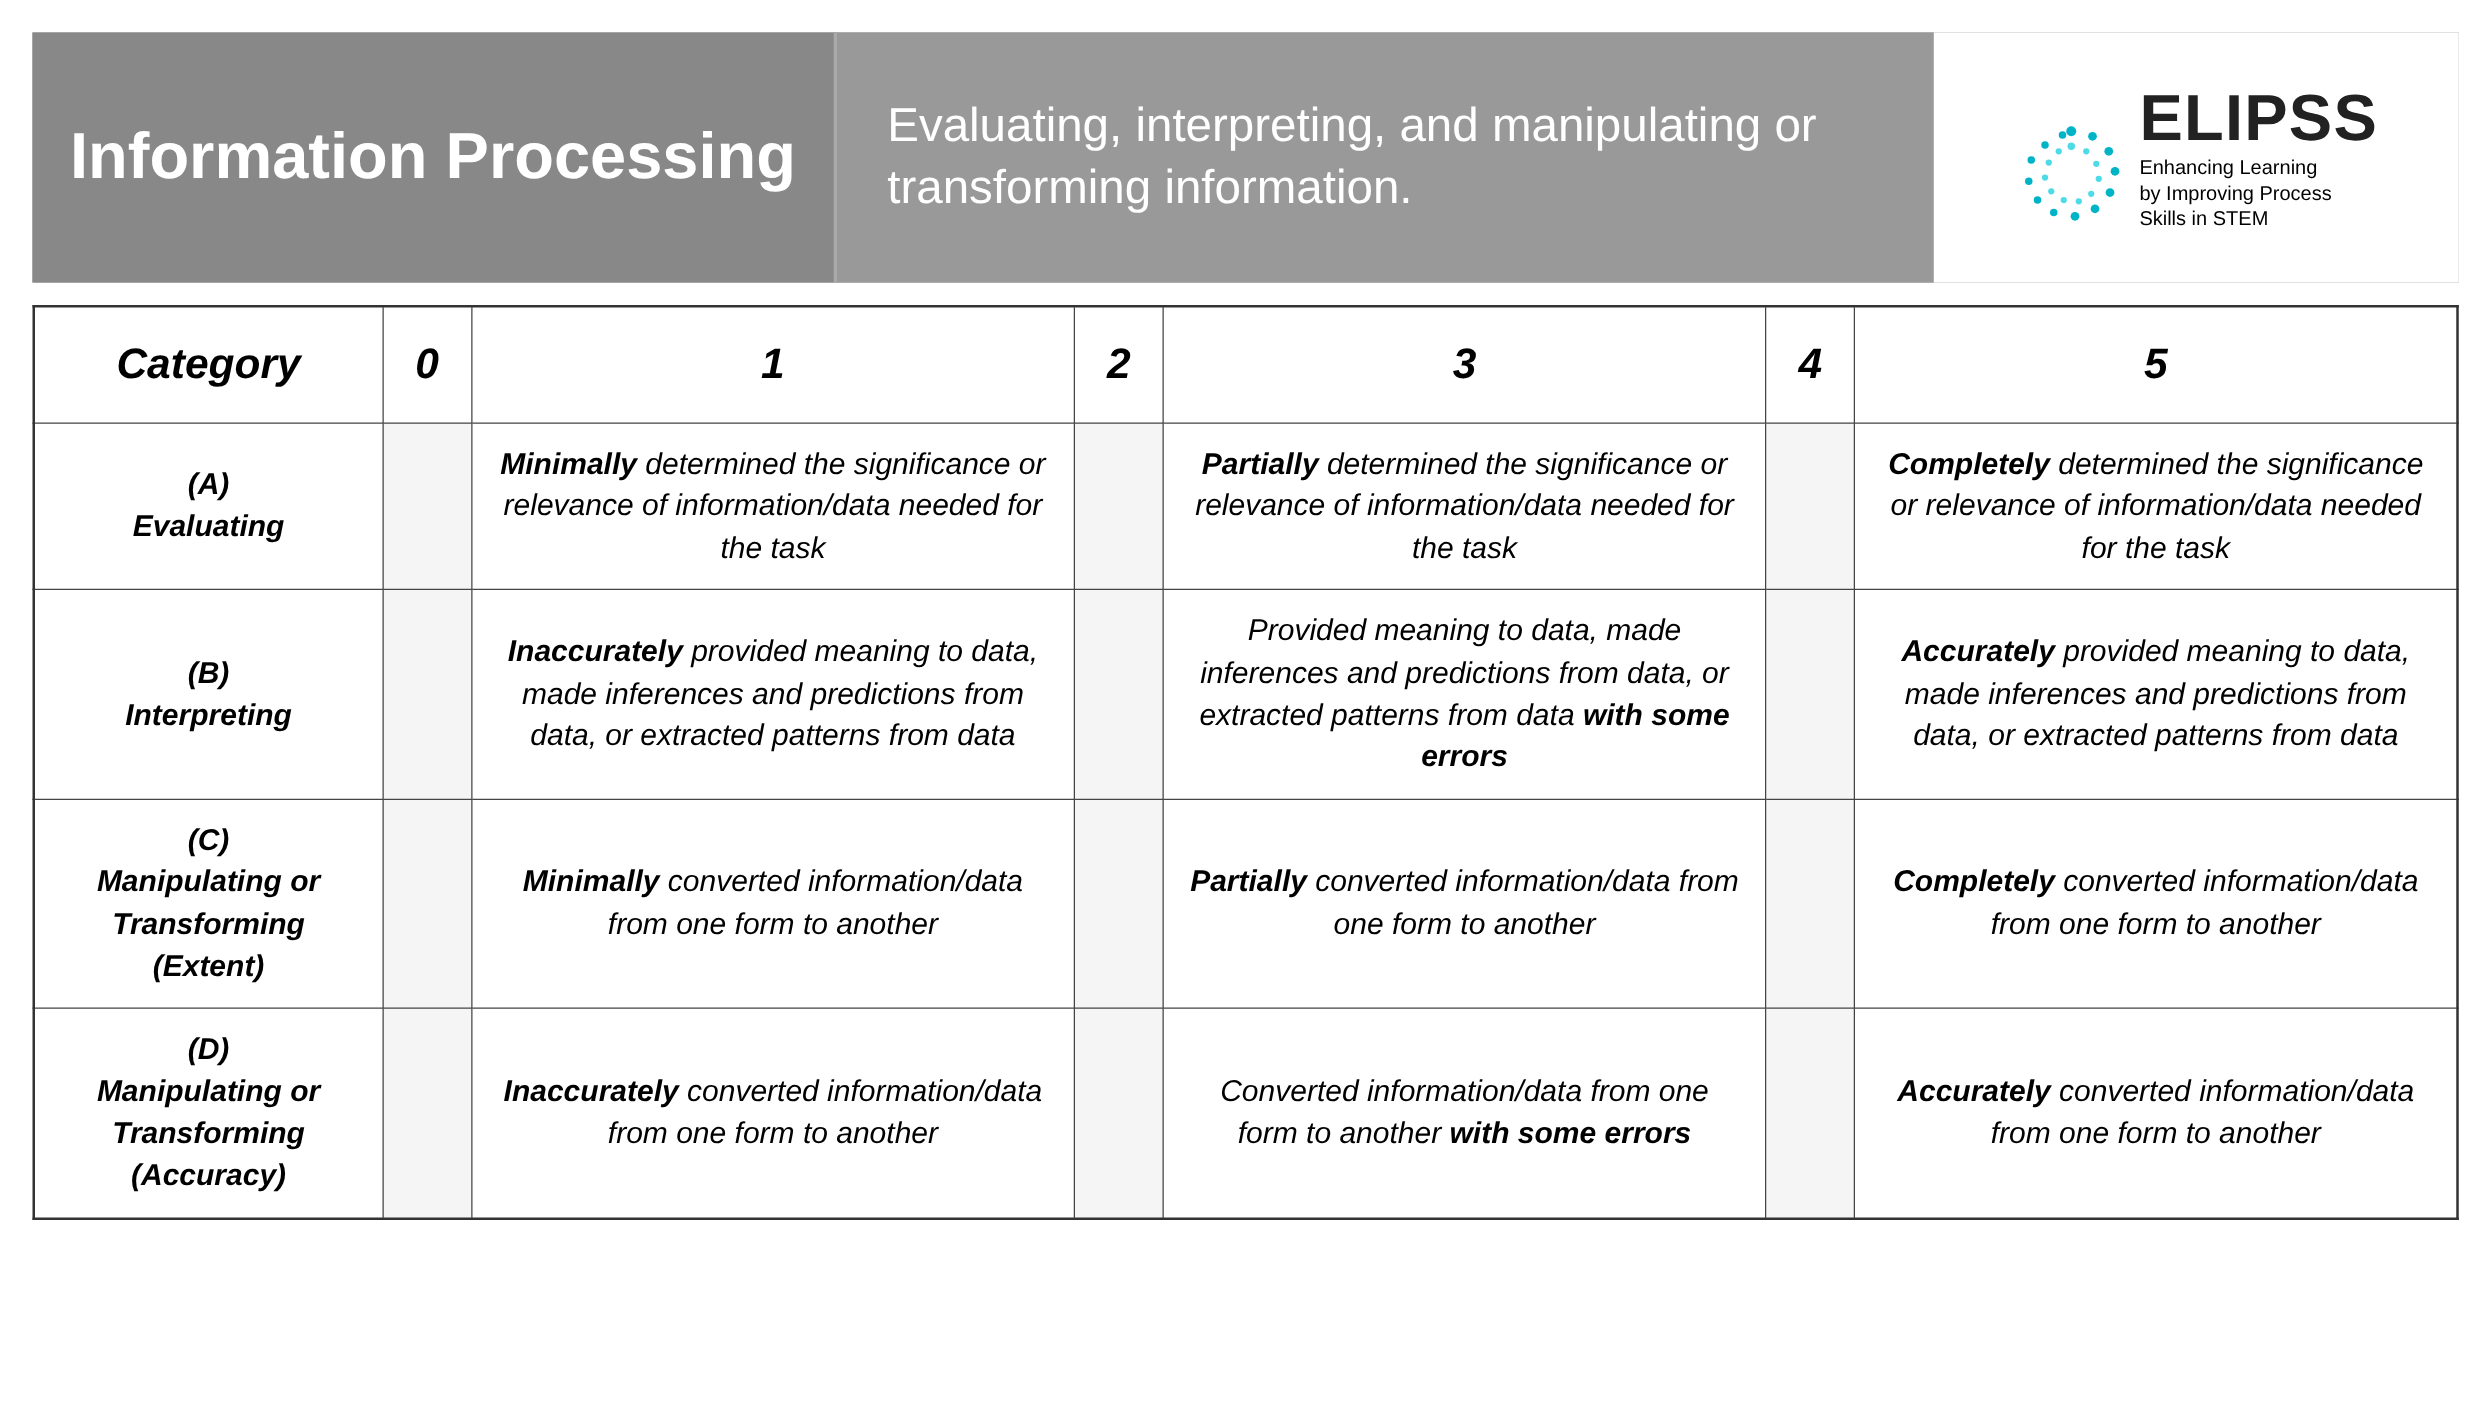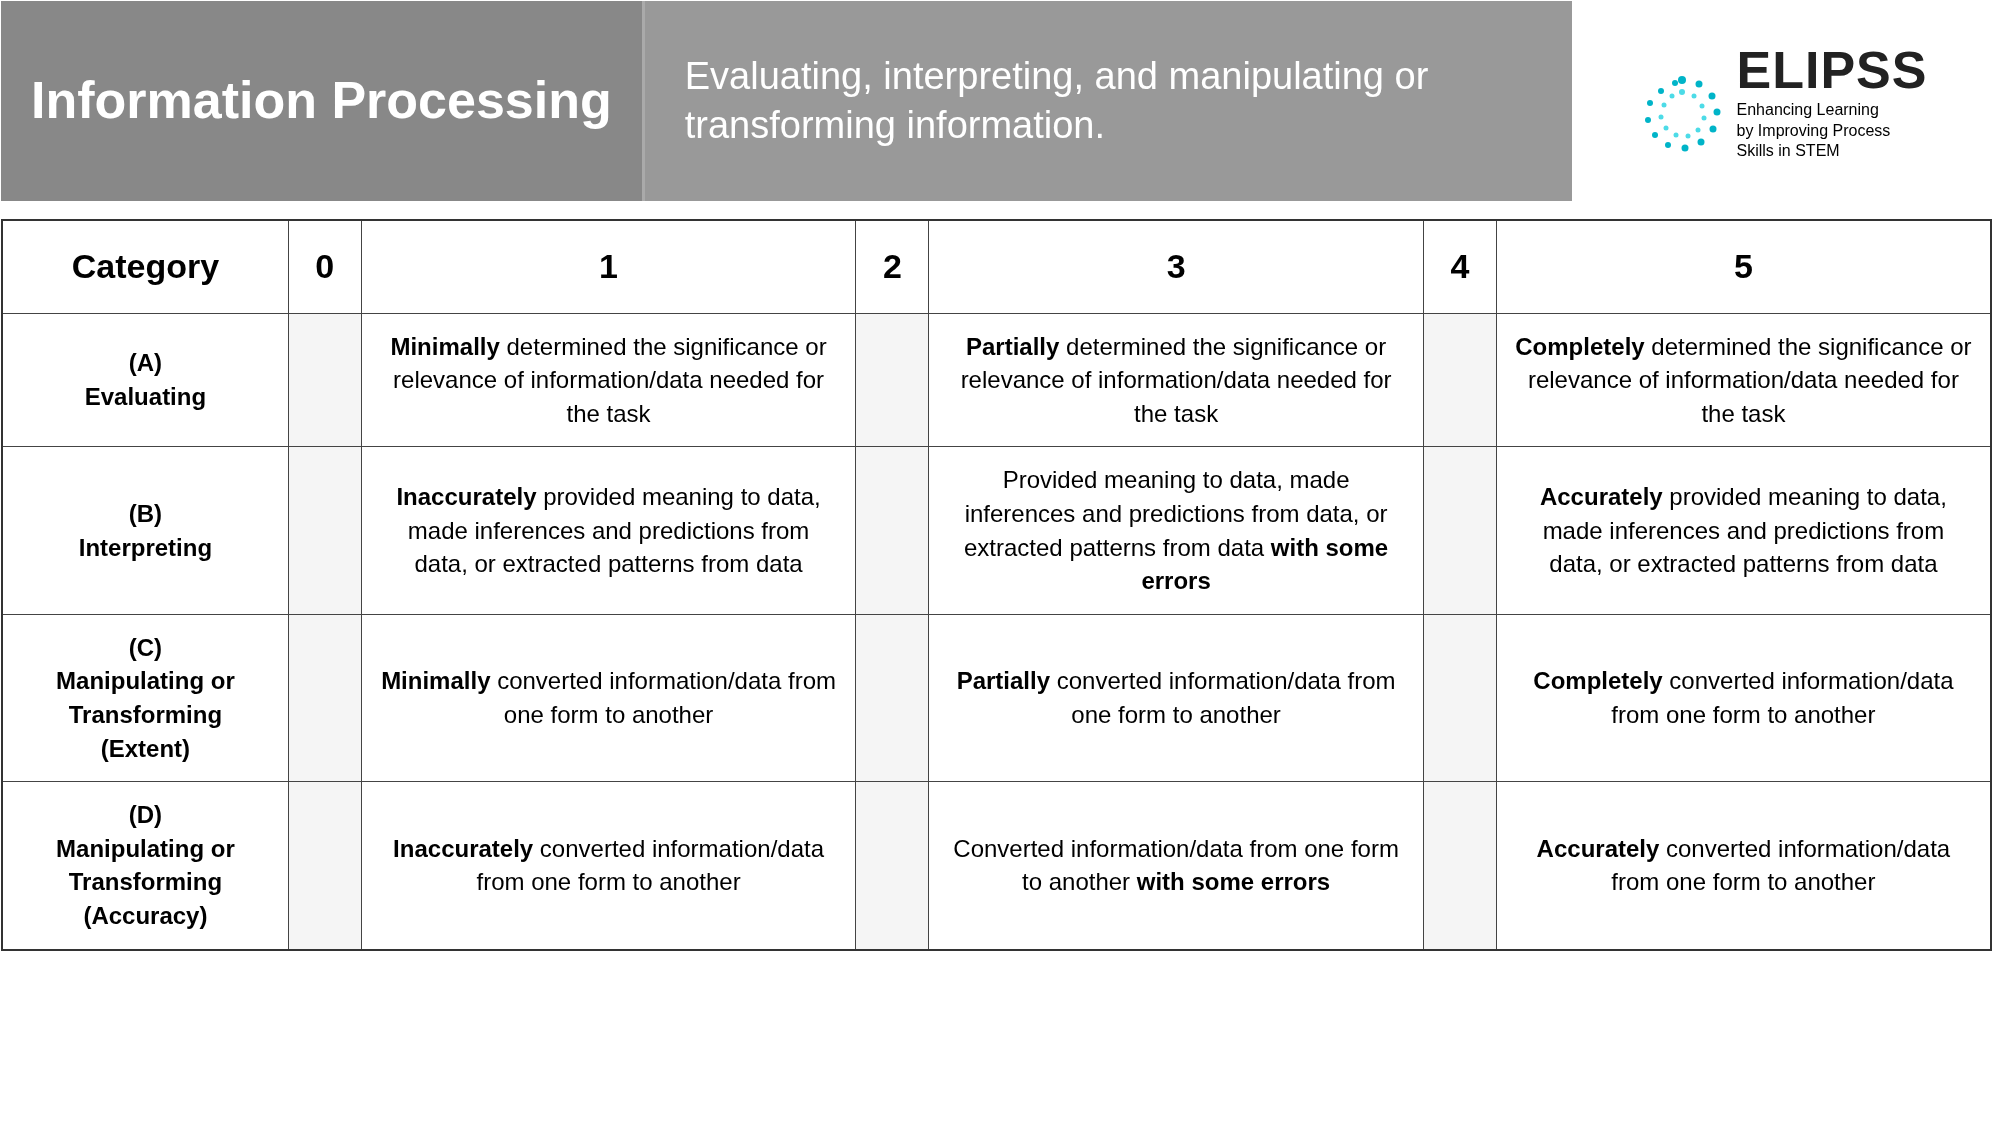--- a/index.html
+++ b/index.html
@@ -12,21 +12,21 @@
       background: #ffffff;
       font-family: Arial, sans-serif;
       width: 1993px;
       min-height: 1131px;
     }
 
     .page-wrapper {
       width: 1993px;
       min-height: 1131px;
       background: #ffffff;
-      padding: 1px;
+      padding: 26px;
     }
 
     
     .header {
       background: #888888;
       display: flex;
       align-items: stretch;
       margin-bottom: 18px;
       min-height: 200px;
     }
@@ -95,20 +95,21 @@
       color: #000000;
       line-height: 1.3;
       max-width: 160px;
     }
 
     
     .main-table {
       width: 100%;
       border-collapse: collapse;
       border: 2px solid #333333;
+      font-style: italic;
     }
 
     .main-table th,
     .main-table td {
       border: 1.5px solid #444444;
       text-align: center;
       vertical-align: middle;
       padding: 16px 18px;
       font-size: 24px;
       line-height: 1.4;

